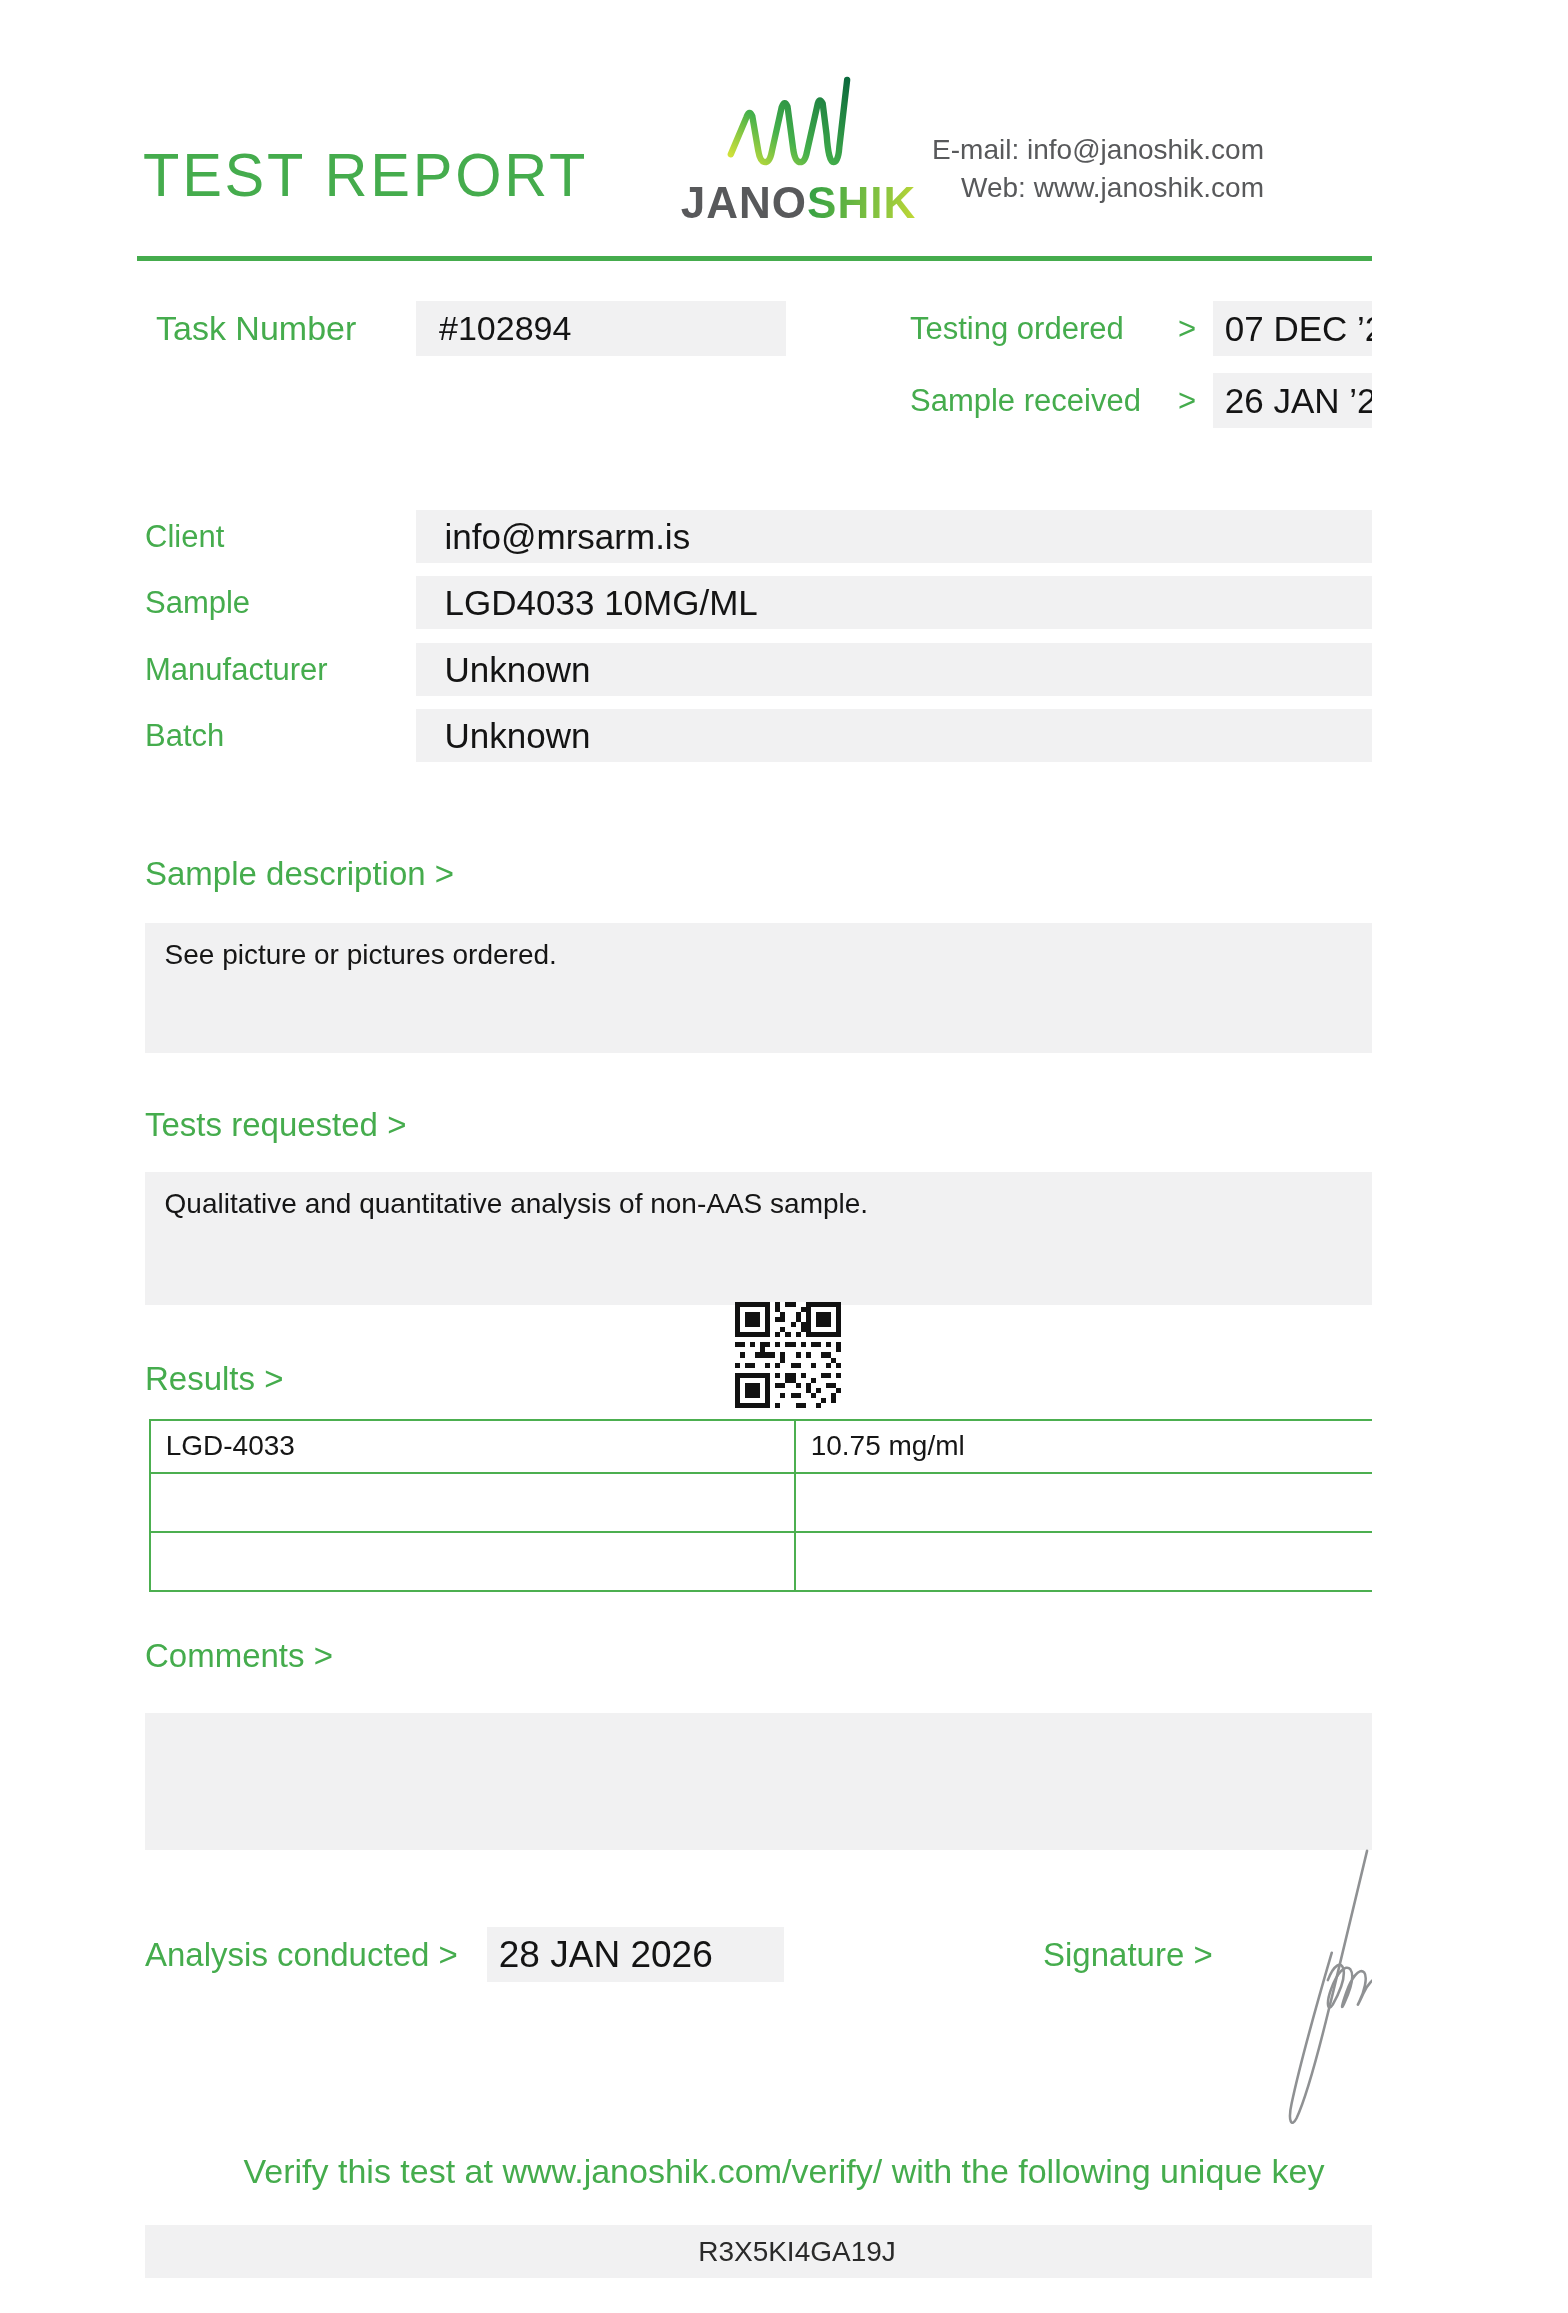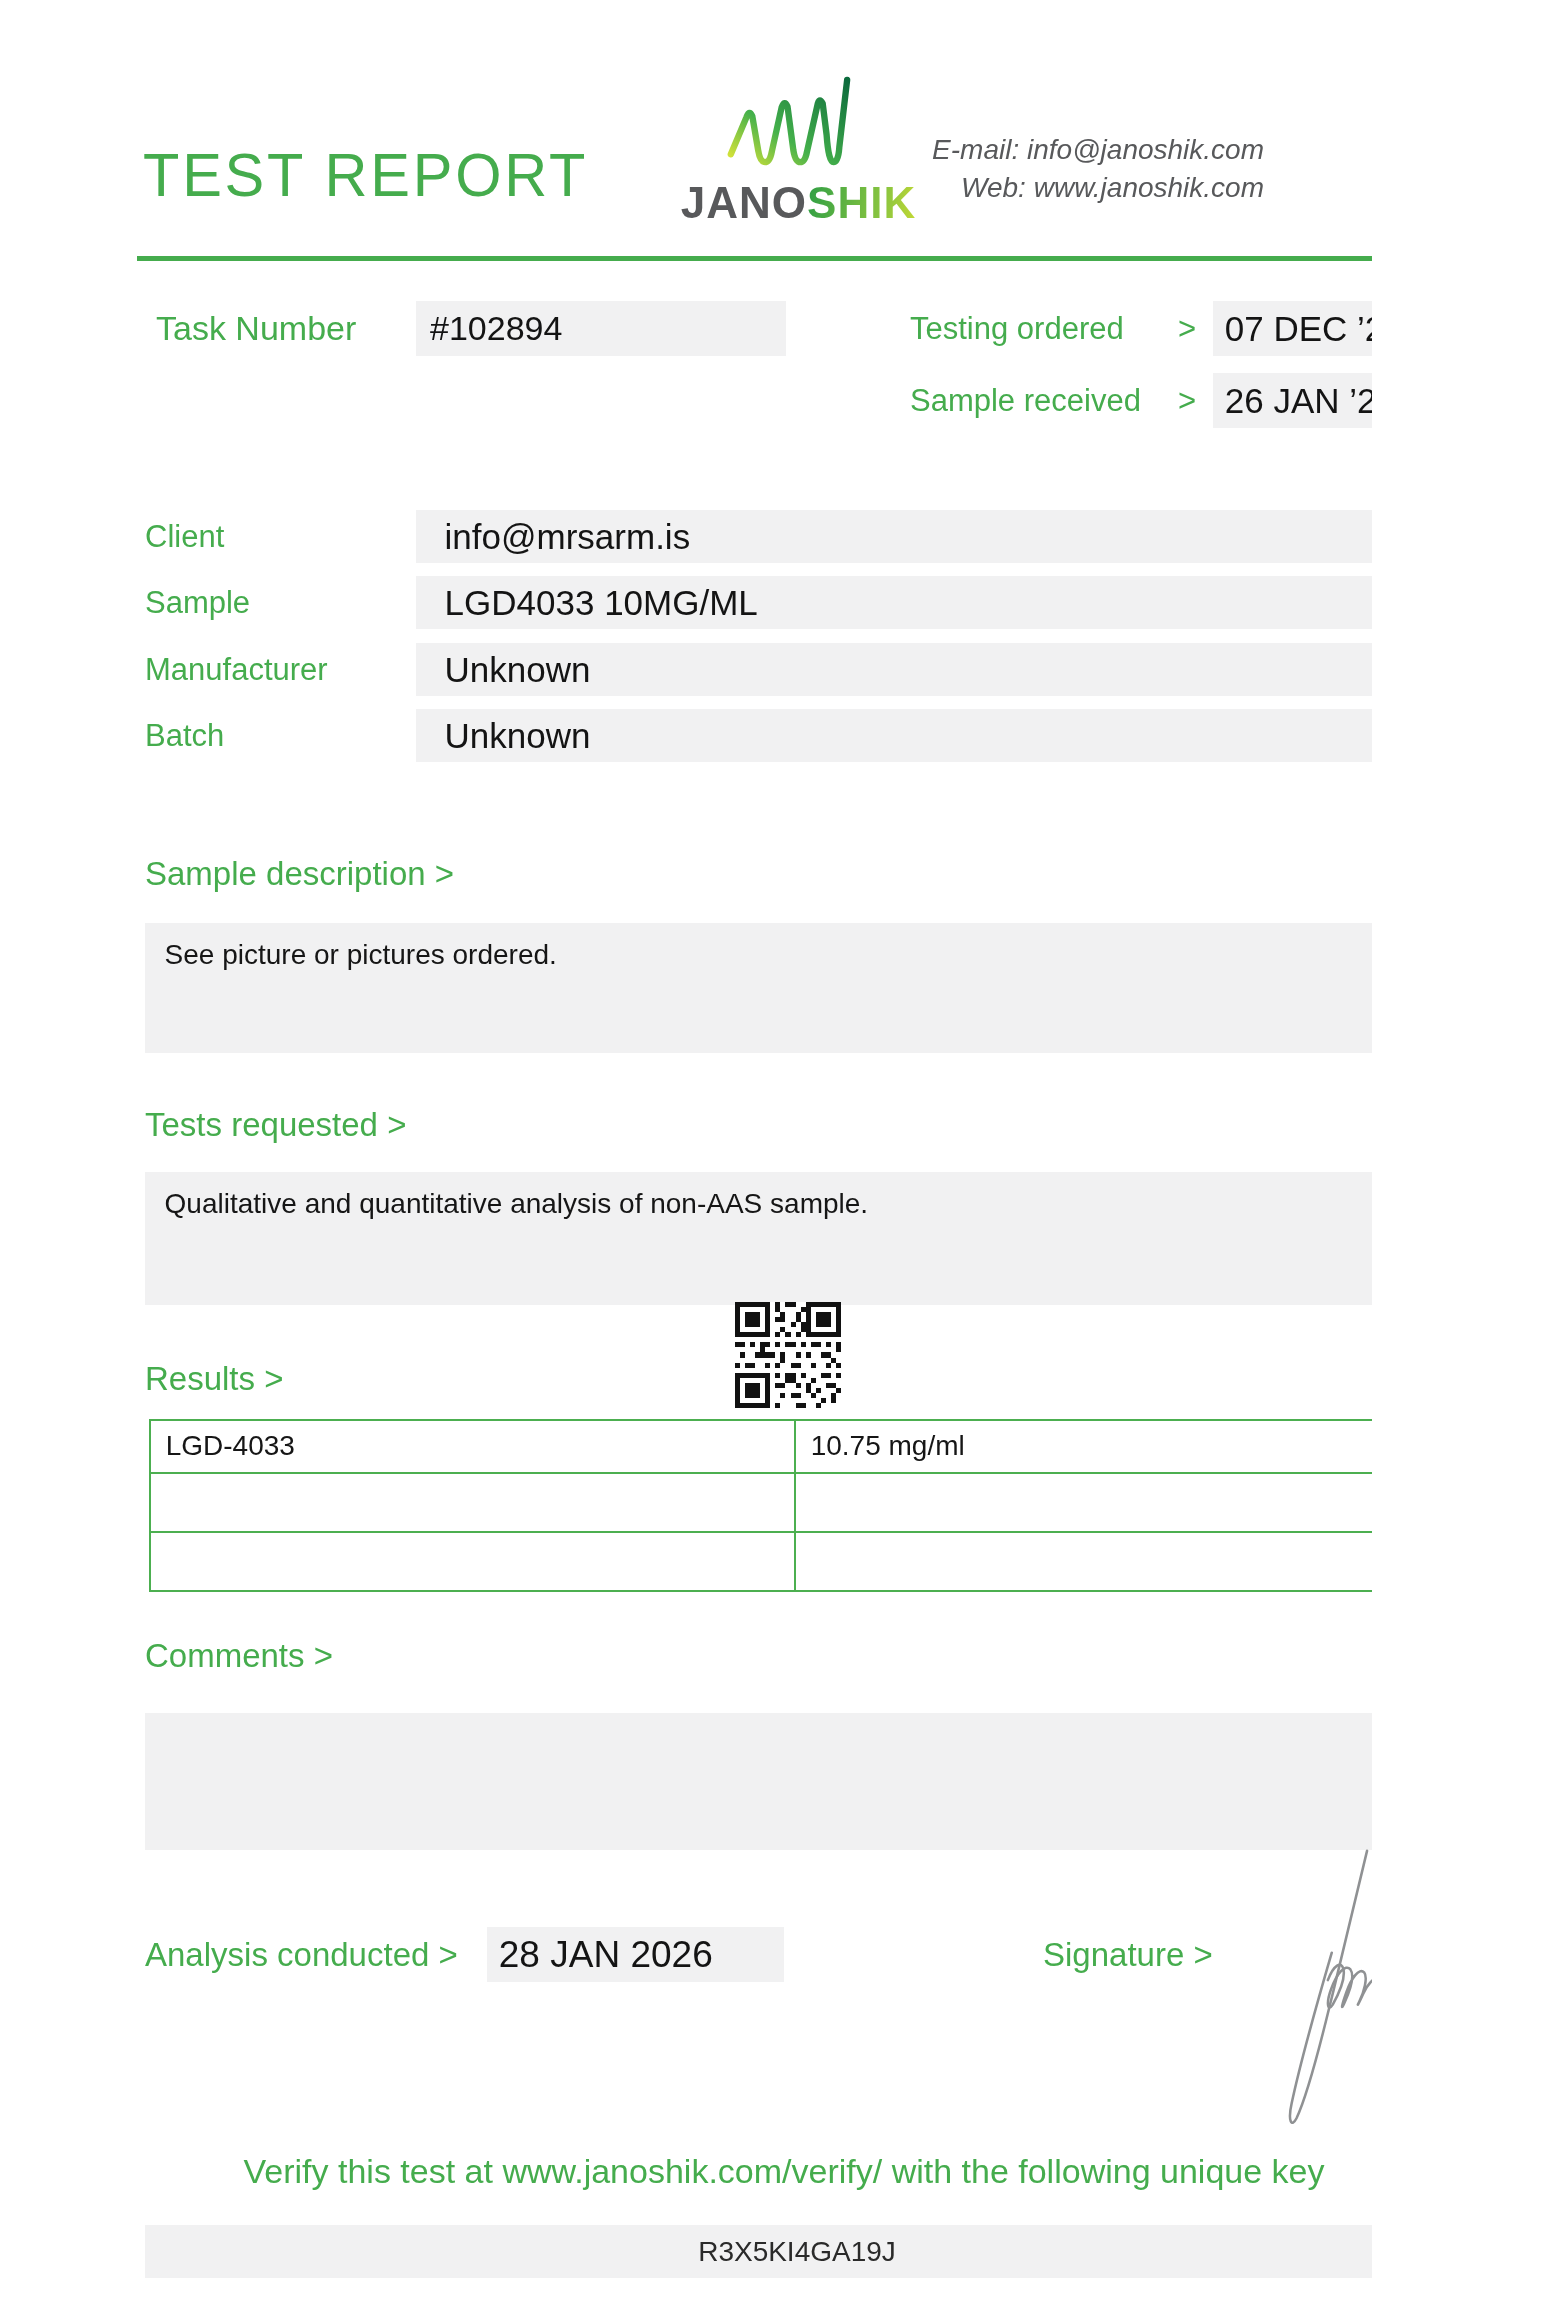--- a/index.html
+++ b/index.html
@@ -9,34 +9,34 @@
   .abs{position:absolute;}
 
   
   .title{left:143px;top:139px;font-size:62px;letter-spacing:2.9px;color:#45ac4d;font-weight:500;
          transform:scaleX(0.96);transform-origin:left top;white-space:nowrap;}
   .logo-icon{left:723px;top:73px;width:129px;height:102px;}
   .logo-text{left:665px;top:178px;width:267px;text-align:center;font-size:44px;font-weight:700;
              letter-spacing:1px;color:#58595b;white-space:nowrap;}
   .logo-accent{color:#4caf50;background-image:linear-gradient(100deg,#2e9e45,#8cc63f 70%,#c5d934);
                -webkit-background-clip:text;background-clip:text;-webkit-text-fill-color:transparent;}
-  .contact{right:108px;top:131px;text-align:right;font-size:28px;color:#58595b;line-height:38px;white-space:nowrap;font-style:italic;}
+  .contact{right:108px;top:131px;text-align:right;font-size:28px;color:#58595b;line-height:38px;white-space:nowrap;}
   .divider{left:137px;top:256px;width:1306px;height:4.9px;background:#45ac4d;}
 
   
   .glabel{color:#45ac4d;font-size:31px;white-space:nowrap;}
   .glabel-lg{color:#45ac4d;font-size:33px;white-space:nowrap;}
   .garrow{color:#45ac4d;font-size:31px;font-weight:500;}
   .graybox{background:#f1f1f2;}
   .val{color:#141414;font-size:34px;white-space:nowrap;}
 
   
   .task-label{left:156px;top:301px;height:55px;line-height:55px;font-size:34px;}
   .task-box{left:416px;top:301px;width:370px;height:55px;}
-  .task-box .val{display:block;line-height:55px;padding-left:14px;}
+  .task-box .val{display:block;line-height:55px;padding-left:23px;}
   .ordered-label{left:910px;top:301px;height:55px;line-height:55px;}
   .ordered-arrow{left:1178px;top:301px;height:55px;line-height:55px;}
   .ordered-box{left:1213px;top:301px;width:235px;height:55px;}
   .received-label{left:910px;top:373px;height:55px;line-height:55px;}
   .received-arrow{left:1178px;top:373px;height:55px;line-height:55px;}
   .received-box{left:1213px;top:373px;width:235px;height:55px;}
   .datebox .val{display:block;line-height:55px;padding-left:11.8px;font-size:35px;}
 
   
   .info-label{left:145px;height:53px;line-height:53px;}

